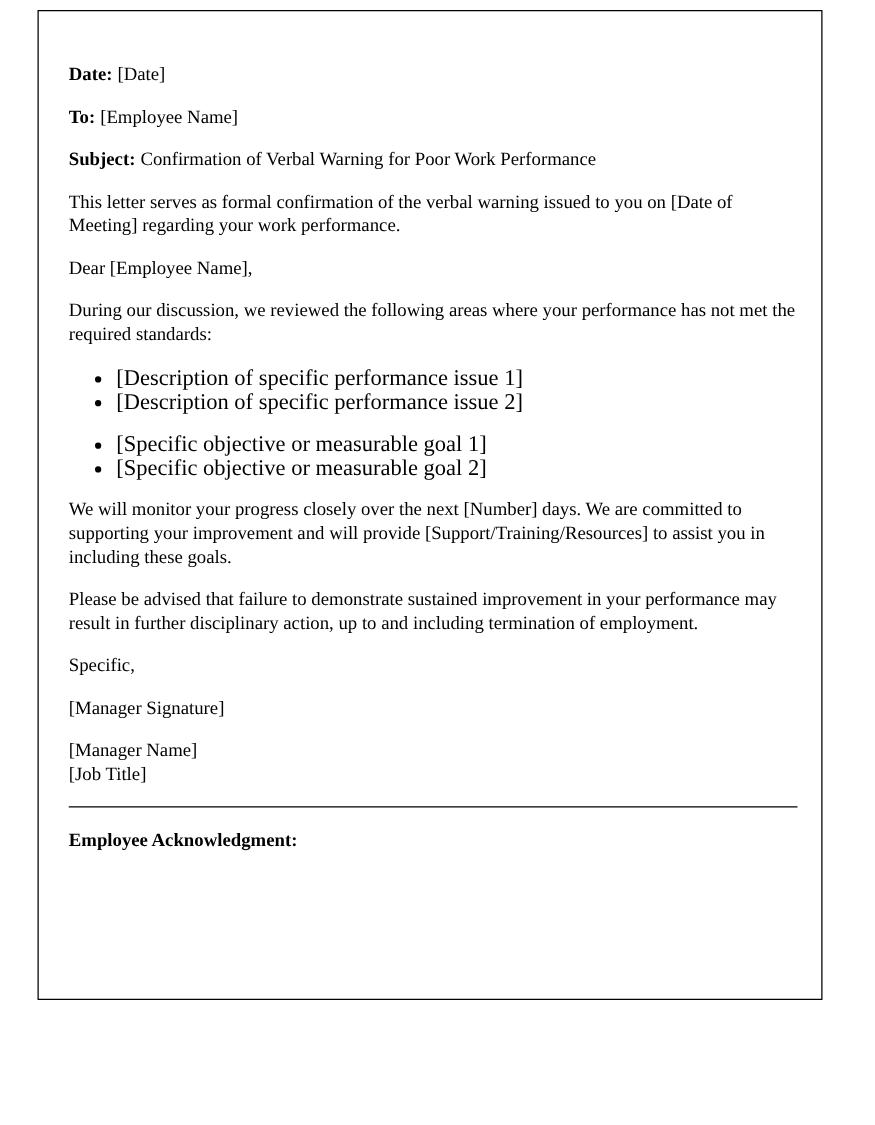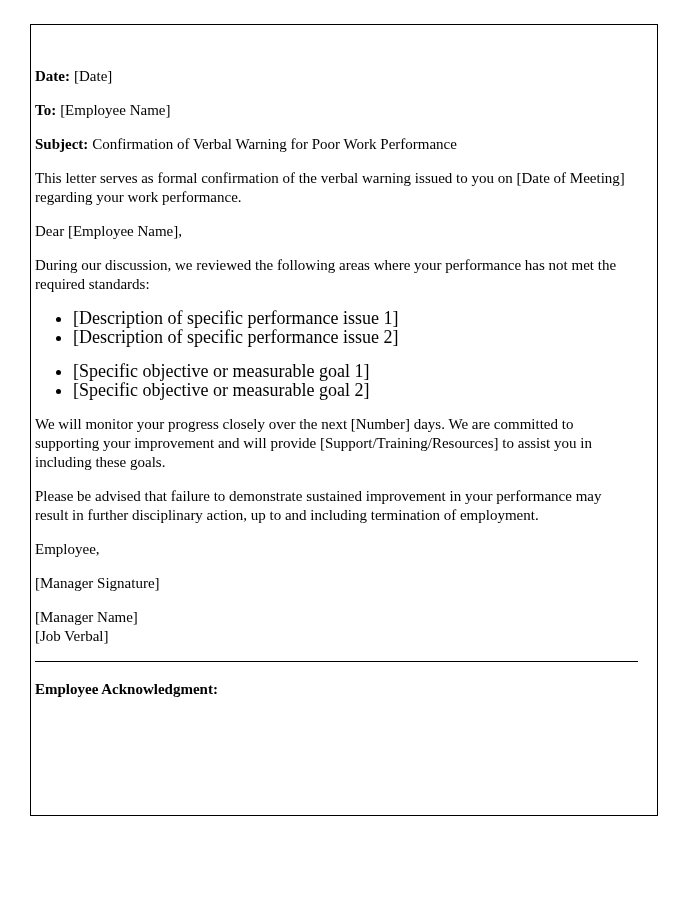--- a/index.html
+++ b/index.html
@@ -13,23 +13,22 @@
     color: #000000;
   }
   .page {
     position: absolute;
     left: 30px;
     top: 8px;
     width: 628px;
     height: 792px;
     background: #ffffff;
     border: 1px solid #000000;
-    padding: 42px 19px 0 4px;
+    padding: 42px 19px 0 24px;
     overflow: hidden;
-    margin-top: 16px;
   }
   .page p {
     margin: 0 0 15px 0;
     font-size: 15px;
     line-height: 19px;
   }
   .page strong {
     font-weight: bold;
     margin-right: 4px;
   }
@@ -77,26 +76,26 @@
   <ul>
     <li>[Specific objective or measurable goal 1]</li>
     <li>[Specific objective or measurable goal 2]</li>
   </ul>
 
   <p>We will monitor your progress closely over the next [Number] days. We are committed to supporting your improvement and will provide [Support/Training/Resources] to assist you in including these goals.</p>
 
   <p>Please be advised that failure to demonstrate sustained improvement in your performance may result in further disciplinary action, up to and including termination of employment.</p>
 
 
-  <p>Employee,</p>
+  <p>Specific,</p>
 
   <p>[Manager Signature]</p>
 
   <p class="sig-block">
     <span>[Manager Name]</span>
-    <span>[Job Verbal]</span>
+    <span>[Job Title]</span>
   </p>
 
   <hr class="divider">
 
   <p class="ack-heading">Employee Acknowledgment:</p>
 
 </div>
 
 </body></html>

